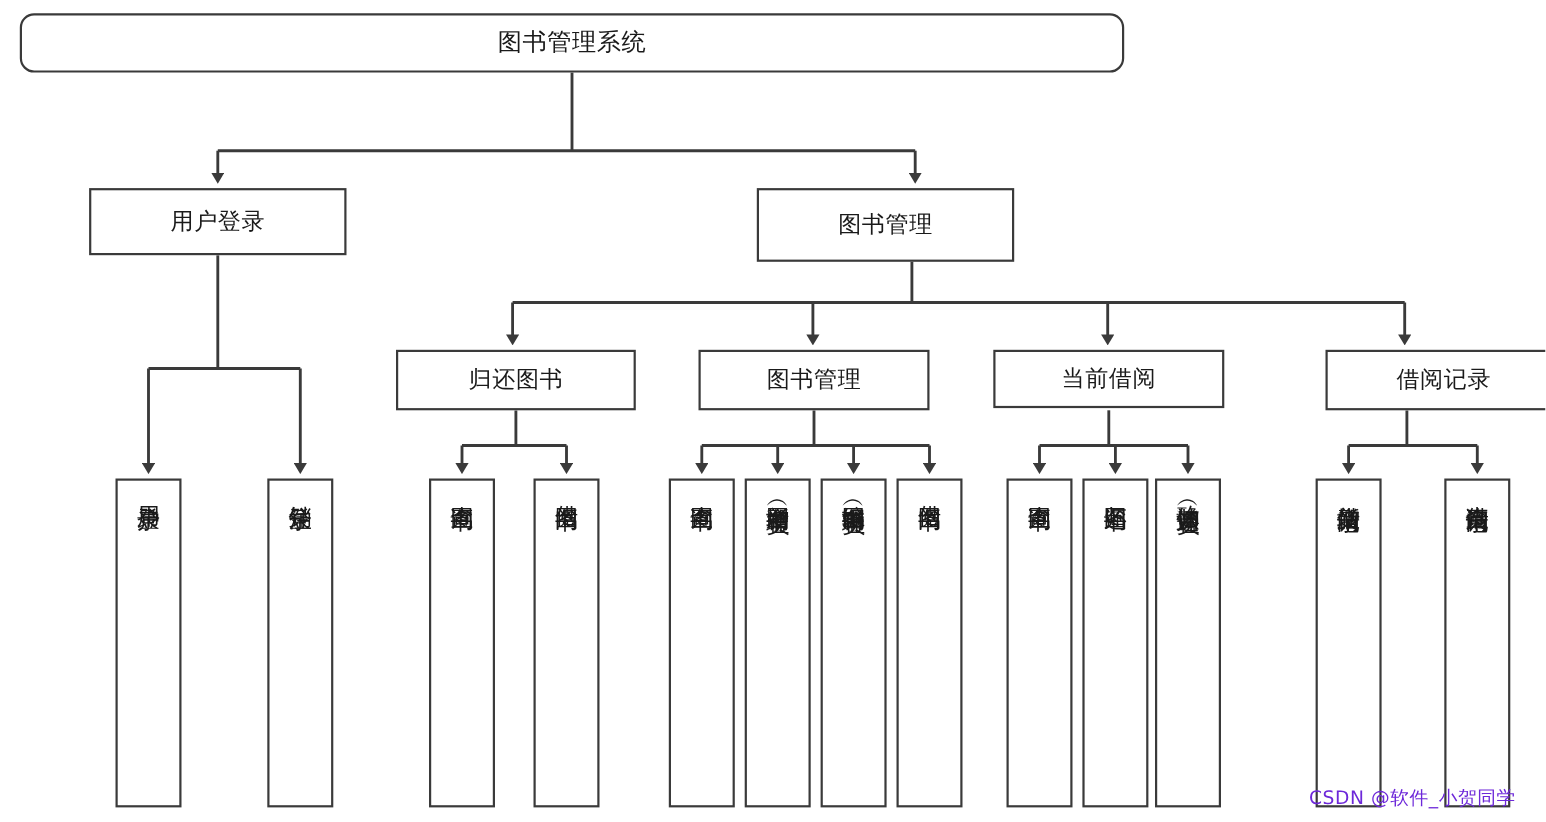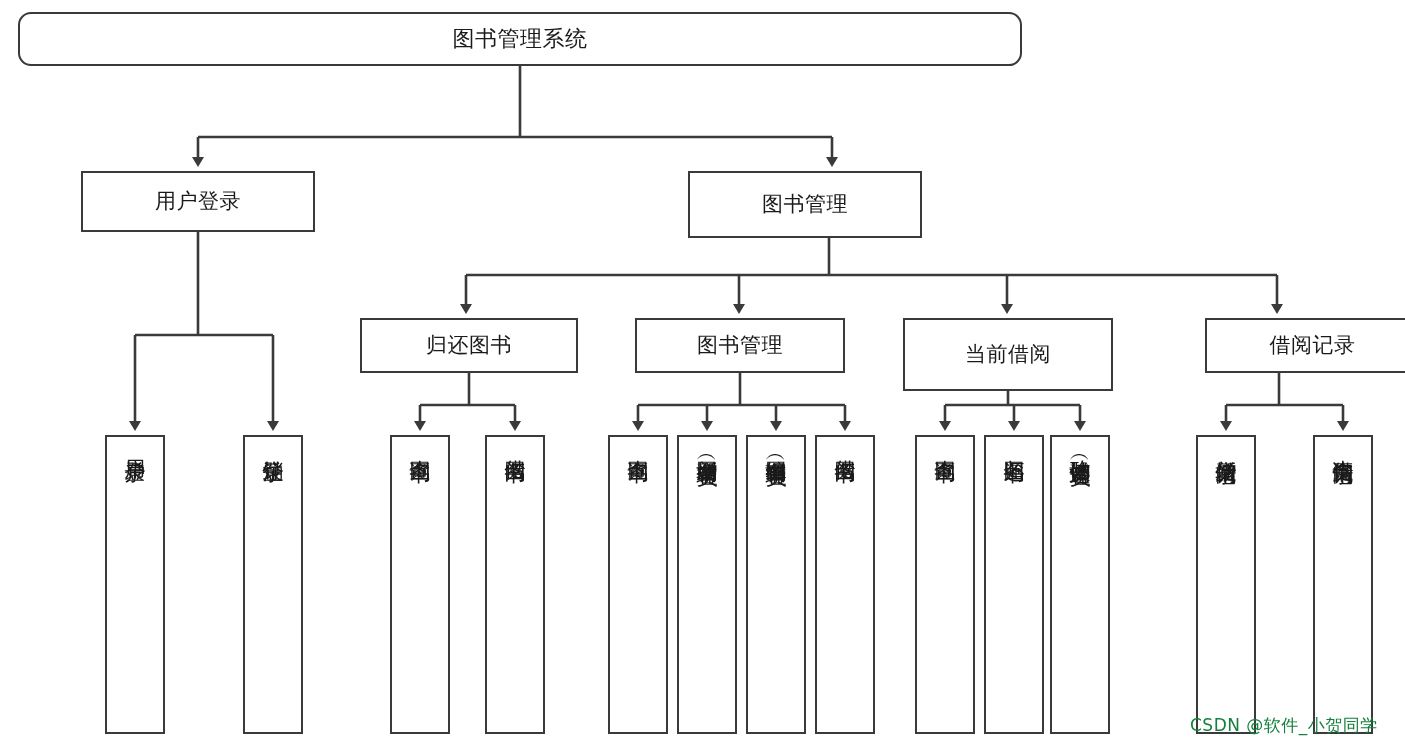--- a/index.html
+++ b/index.html
@@ -55,21 +55,21 @@
     writing-mode: vertical-rl;
     text-orientation: upright;
     font-size: 21px;
     line-height: 1.05;
     letter-spacing: 1px;
     white-space: nowrap;
   }
   .watermark {
     position: absolute;
     font-size: 17px;
-    color: #15803d;
+    color: #6d28d9;
     white-space: nowrap;
     letter-spacing: 0.5px;
   }
 </style>
 </head>
 <body>
 
 <div id="canvas">
 
   <svg class="connectors" viewBox="0 0 1405 747">
@@ -132,21 +132,21 @@
   <div class="node lvl1" id="node-l1-1" style="left: 688px; top: 171px; width: 234px; height: 67px;">
     <span class="label">图书管理</span>
   </div>
 
   <div class="node lvl2" id="node-l2-0" style="left: 360px; top: 318px; width: 218px; height: 55px;">
     <span class="label">归还图书</span>
   </div>
   <div class="node lvl2" id="node-l2-1" style="left: 635px; top: 318px; width: 210px; height: 55px;">
     <span class="label">图书管理</span>
   </div>
-  <div class="node lvl2" id="node-l2-2" style="left: 903px; top: 318px; width: 210px; height: 73px;">
+  <div class="node lvl2" id="node-l2-2" style="left: 903px; top: 318px; width: 210px; height: 53px;">
     <span class="label">当前借阅</span>
   </div>
   <div class="node lvl2" id="node-l2-3" style="left: 1172px; top: 318px; width: 215px; height: 55px; margin-left: 33px;">
     <span class="label">借阅记录</span>
   </div>
 
   <div class="node leaf" id="node-leaf-0" style="left: 105px; top: 435px; width: 60px; height: 299px;">
     <span class="label">用户登录</span>
   </div>
   <div class="node leaf" id="node-leaf-1" style="left: 243px; top: 435px; width: 60px; height: 299px;">

